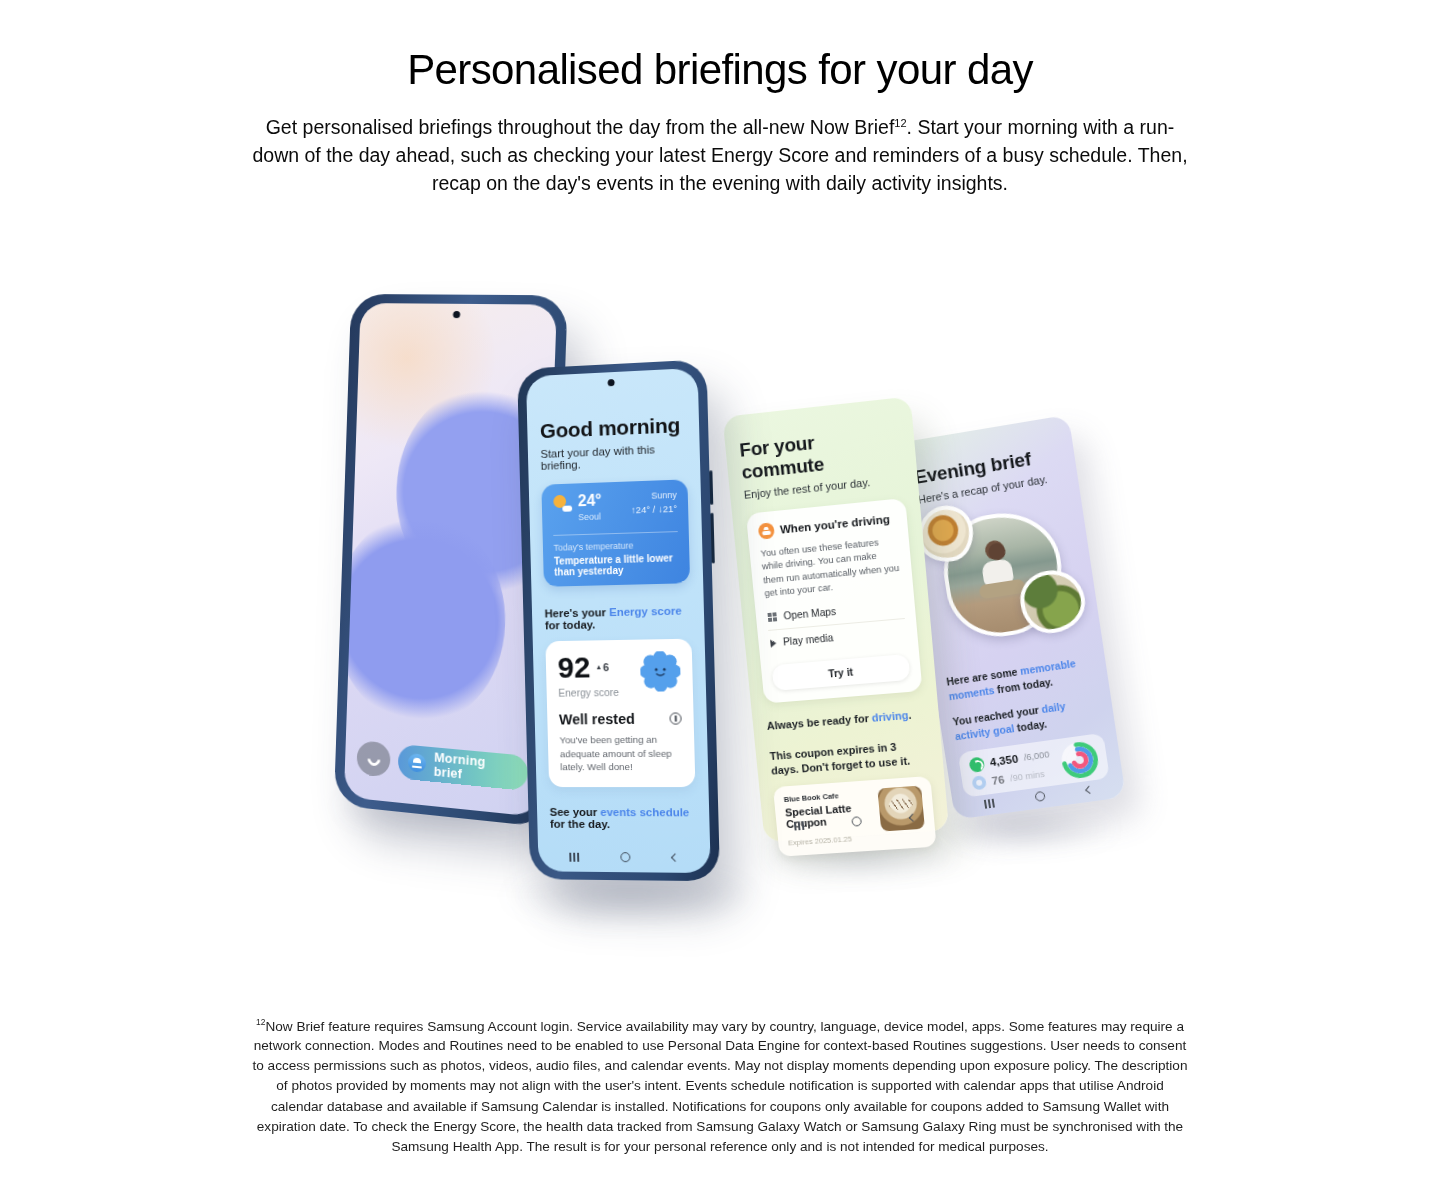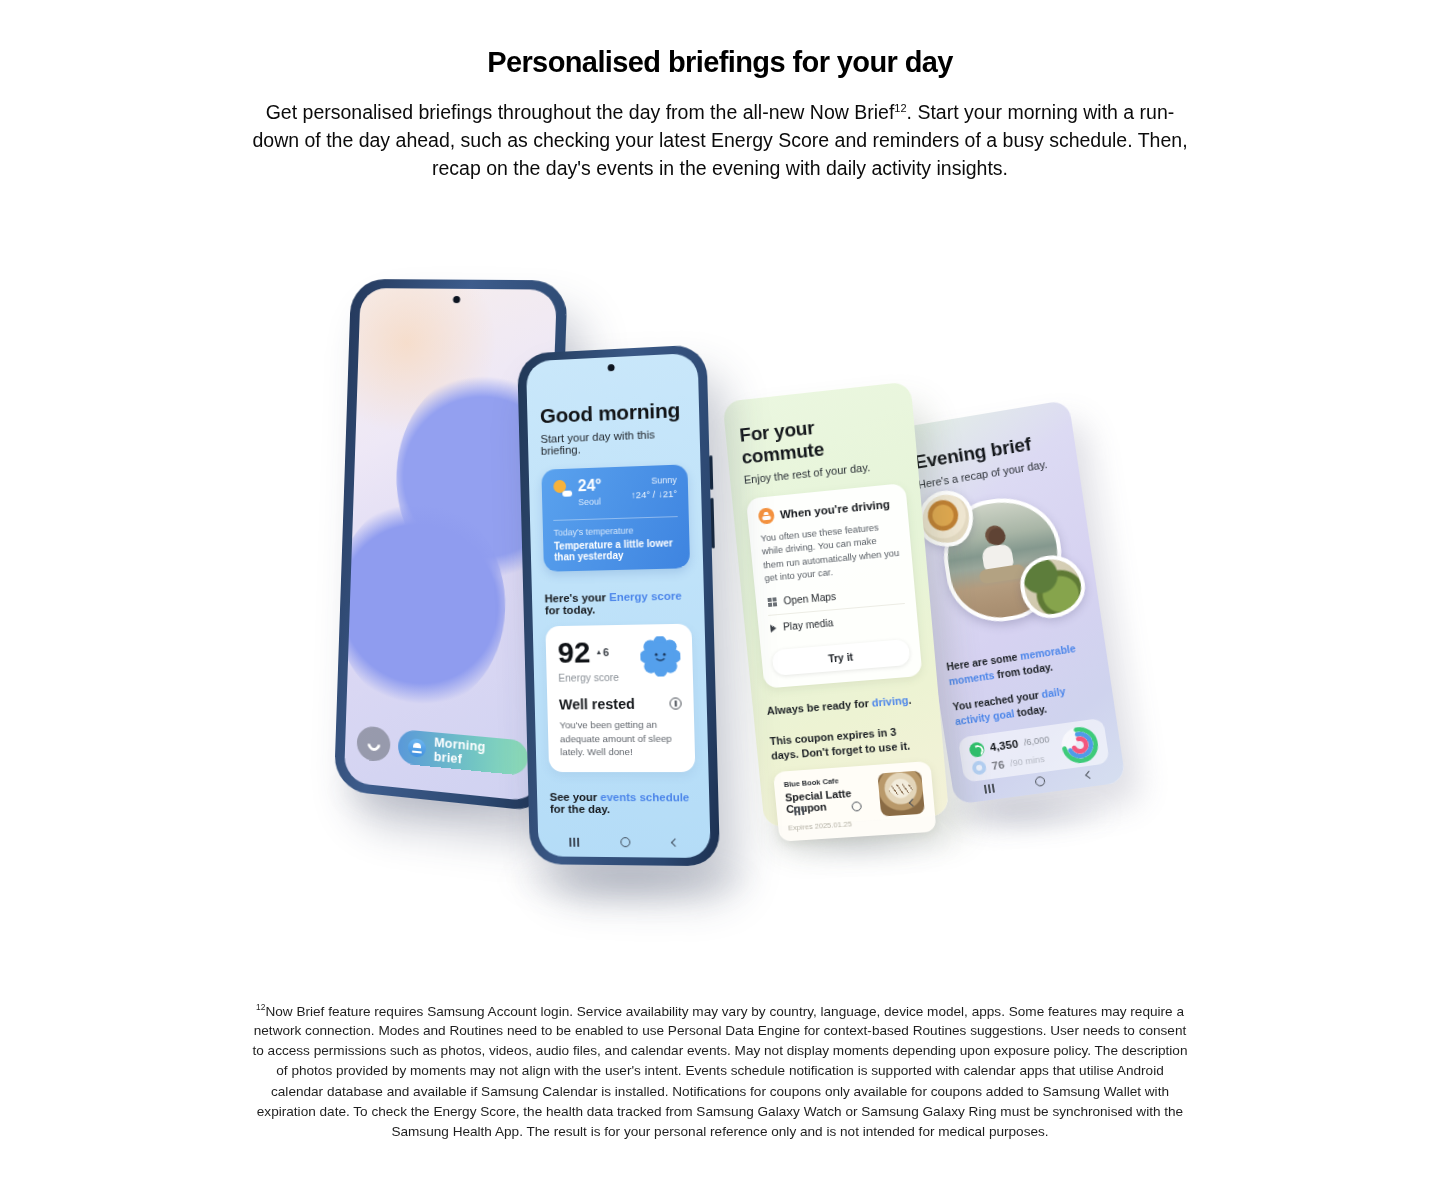--- a/index.html
+++ b/index.html
@@ -1,21 +1,21 @@
 <!DOCTYPE html>
 <html><head>
 <meta charset="utf-8">
 <style>
   * { margin:0; padding:0; box-sizing:border-box; }
   html,body { width:1440px; height:1178px; background:#fff; overflow:hidden;
     font-family:"Liberation Sans", sans-serif; color:#000; }
 
   
   .header { text-align:center; padding-top:46px; }
-  .page-title { font-size:29px; font-weight:700; letter-spacing:-0.6px; color:#000; }
+  .page-title { font-size:42px; font-weight:400; letter-spacing:-0.6px; color:#000; }
   .intro { width:940px; margin:20px auto 16px; font-size:19.5px; line-height:1.43; color:#0b0b0b; }
   .intro sup { font-size:11px; }
 
   
   .hero { position:relative; height:768px; margin-top:4px; }
   .devshadow { position:absolute; border-radius:50%; filter:blur(10px);
     background:radial-gradient(ellipse at center, rgba(70,80,110,.20), rgba(70,80,110,0) 70%); }
   .sh1 { left:330px; top:560px; width:250px; height:64px; }
   .sh2 { left:500px; top:652px; width:260px; height:60px; }
   .sh3 { left:760px; top:618px; width:200px; height:46px; }

